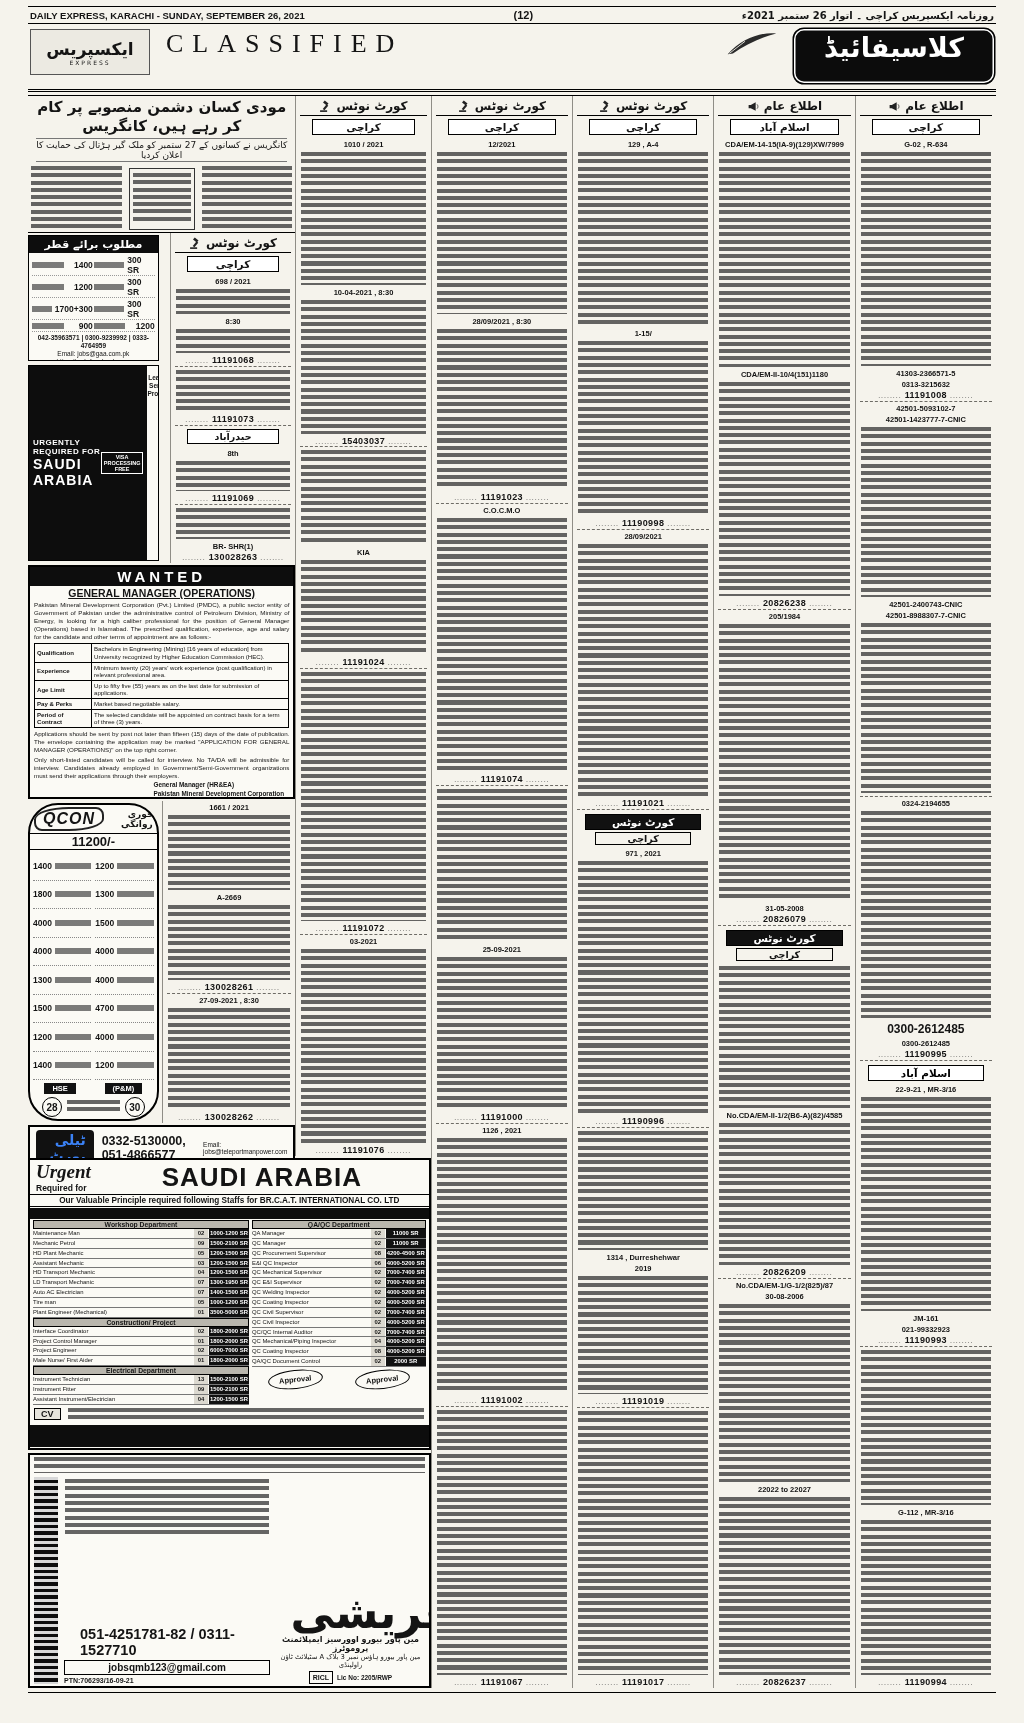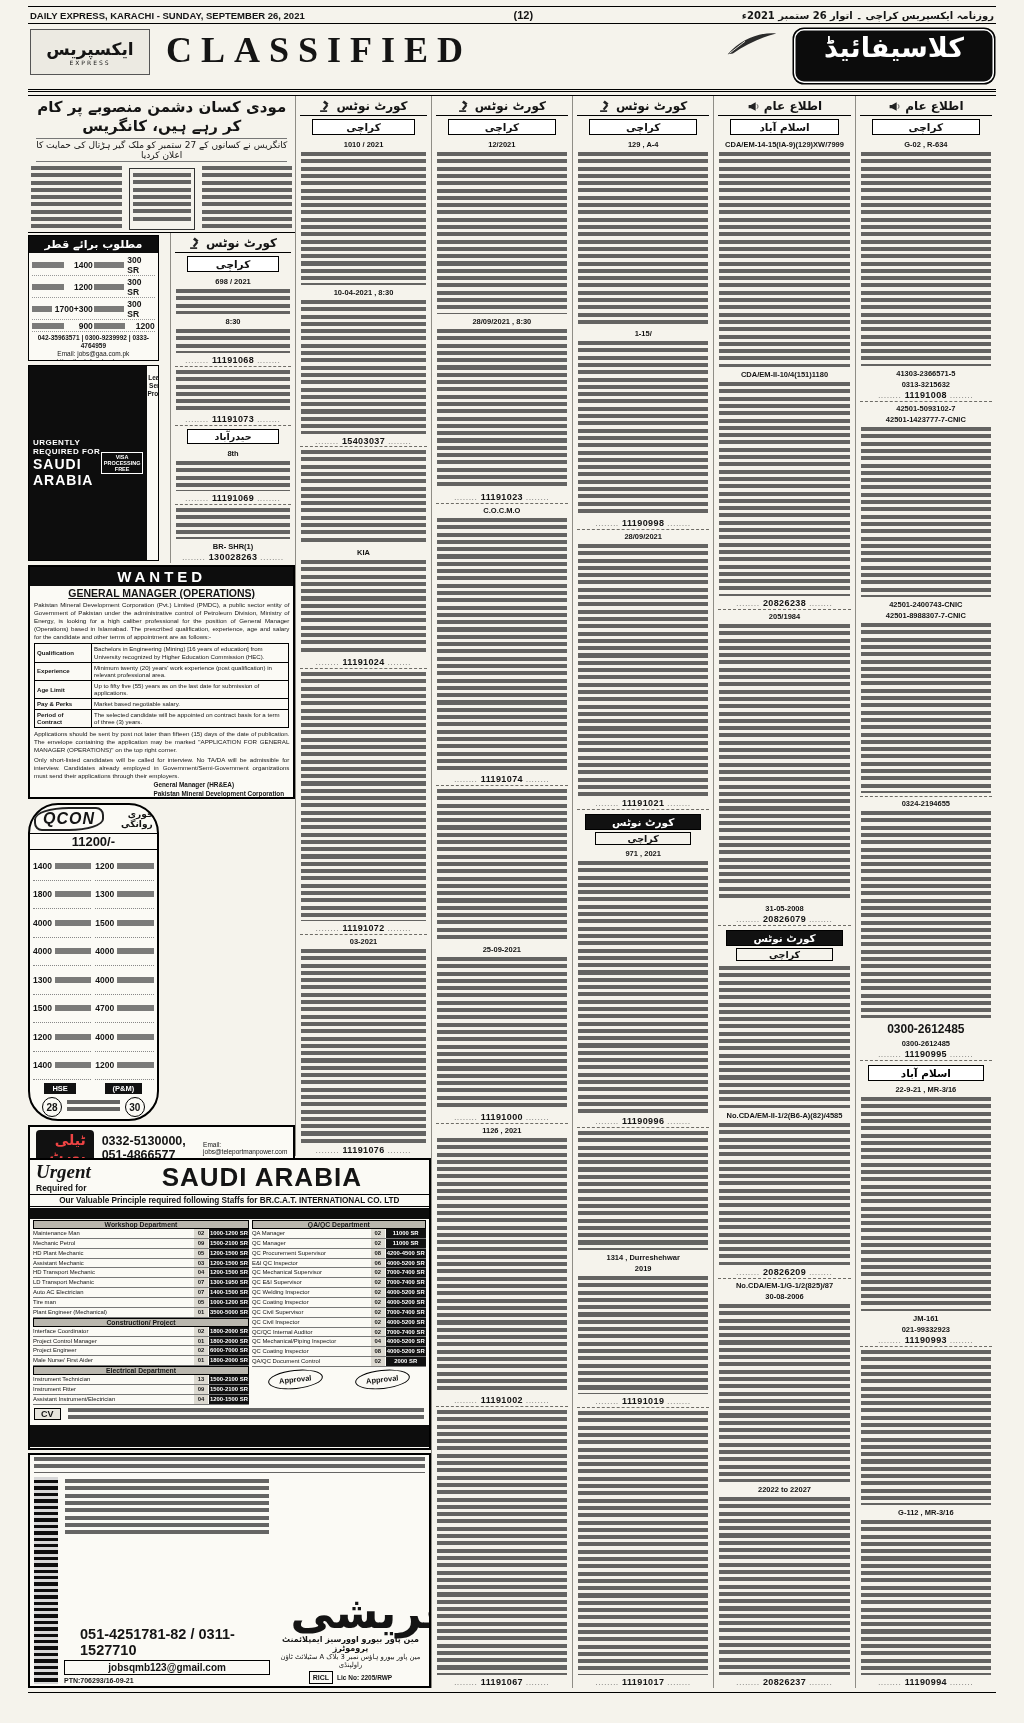--- a/index.html
+++ b/index.html
@@ -15,21 +15,21 @@
   .hdr{display:flex;justify-content:space-between;align-items:center;border-top:1.5px solid #000;
        border-bottom:1px solid #000;padding:2px 2px;font-size:9.5px;font-weight:bold;}
   .hdr .pg{font-size:11px}
   .hdr .rt{font-size:10px}
 
   
   .masthead{display:flex;gap:16px;padding:5px 2px 6px;border-bottom:3px double #000;height:54px;}
   .mh-logo{width:118px;height:44px;border:1px solid #555;background:#eceae2;display:flex;flex-direction:column;
            align-items:center;justify-content:center;font-size:17px;font-weight:bold;}
   .mh-logo .sub{font-size:6px;letter-spacing:2px;font-weight:normal}
-  .mh-title{font-family:"Liberation Serif","DejaVu Serif",serif;font-size:36px;font-weight:bold;letter-spacing:9px;}
+  .mh-title{font-family:"Liberation Serif","DejaVu Serif",serif;font-size:26px;font-weight:normal;letter-spacing:9px;}
   .quill{margin-left:auto}
   .mh-black{background:#0c0c0c;color:#fff;border-radius:10px;padding:3px 30px 6px;font-size:27px;font-weight:bold;
             box-shadow:inset 0 0 0 1.5px #fff,0 0 0 1.5px #000;}
 
   
   .content{display:flex;height:1592px;margin-top:3px;border-top:1px solid #000;}
   .lg{width:41.6%;display:flex;flex-direction:column;min-width:0;}
   .rg{flex:1;display:flex;min-width:0;}
   .ncol{flex:1;border-left:1px solid #8f8d86;padding:0 4px;display:flex;flex-direction:column;min-width:0;}
   .lg-top{display:flex;flex:0 0 1060px;min-height:0;}
@@ -111,21 +111,21 @@
   .qc-cell{display:flex;align-items:center;gap:3px;border-bottom:1px dotted #888;font-size:8.5px;}
   .qc-cell .num{font-weight:bold;direction:ltr;}
   .qcon-tags{display:flex;justify-content:space-around;padding:1px 0;}
   .chip{background:#111;color:#fff;font-size:7.5px;font-weight:bold;padding:1px 8px;}
   .qcon-foot{display:flex;align-items:center;gap:4px;padding:2px 12px;}
   .circle-num{border:1.5px solid #000;border-radius:50%;width:18px;height:18px;display:inline-flex;align-items:center;justify-content:center;font-weight:bold;font-size:10px;flex:none;}
   .midsim{flex:1;height:14px;}
 
   
   .teleport{flex:0 0 46px;margin-top:2px;display:flex;align-items:center;gap:8px;padding:2px 6px;border-width:2px;}
-  .tp-name{font-size:14px;font-weight:bold;background:#111;color:#ef4444;padding:2px 8px;border-radius:4px;}
+  .tp-name{font-size:14px;font-weight:bold;background:#111;color:#3b82f6;padding:2px 8px;border-radius:4px;}
   .tp-phones{font-size:12.5px;font-weight:bold;direction:ltr;}
   .tp-email{font-size:6.5px;margin-left:auto;direction:ltr;}
 
   
   .brcat{flex:0 0 292px;border:2.5px solid #000;margin-top:2px;display:flex;flex-direction:column;}
   .br-head{display:flex;align-items:center;gap:10px;padding:1px 6px;}
   .br-urgent .u1{font-family:"Liberation Serif","DejaVu Serif",serif;font-style:italic;font-weight:bold;font-size:19px;}
   .br-urgent .u2{font-size:8.5px;font-weight:bold;}
   .br-country{font-size:26px;font-weight:bold;letter-spacing:1px;flex:1;text-align:center;}
   .br-principal{border-top:1.5px solid #000;border-bottom:1.5px solid #000;text-align:center;font-size:8.2px;font-weight:bold;padding:1px 0;}
@@ -454,20 +454,34 @@
                   <span class="chip">(P&amp;M)</span>
                 </div>
                 <div class="qcon-foot">
                   <span class="circle-num">28</span>
                   <span class="sim midsim"></span>
                   <span class="circle-num">30</span>
                 </div>
               </div>
             </div>
 
+            <div class="col2">
+              <div class="adblock" style="flex-grow:1.5">
+                <div class="ref">1661 / 2021</div>
+                <div class="sim"></div>
+                <div class="ref">A-2669</div>
+                <div class="sim"></div>
+                <div class="ad-id">130028261</div>
+              </div>
+              <div class="adblock" style="border-bottom:none">
+                <div class="ref">27-09-2021 , 8:30</div>
+                <div class="sim"></div>
+                <div class="ad-id">130028262</div>
+              </div>
+            </div>
           </div>
 
           <div class="ad teleport">
             <span class="tp-name ur">ٹیلی پورٹ</span>
             <span class="tp-phones">0332-5130000, 051-4866577</span>
             <span class="tp-email">Email: jobs@teleportmanpower.com</span>
           </div>
         </div>
 
         <div class="col3">

